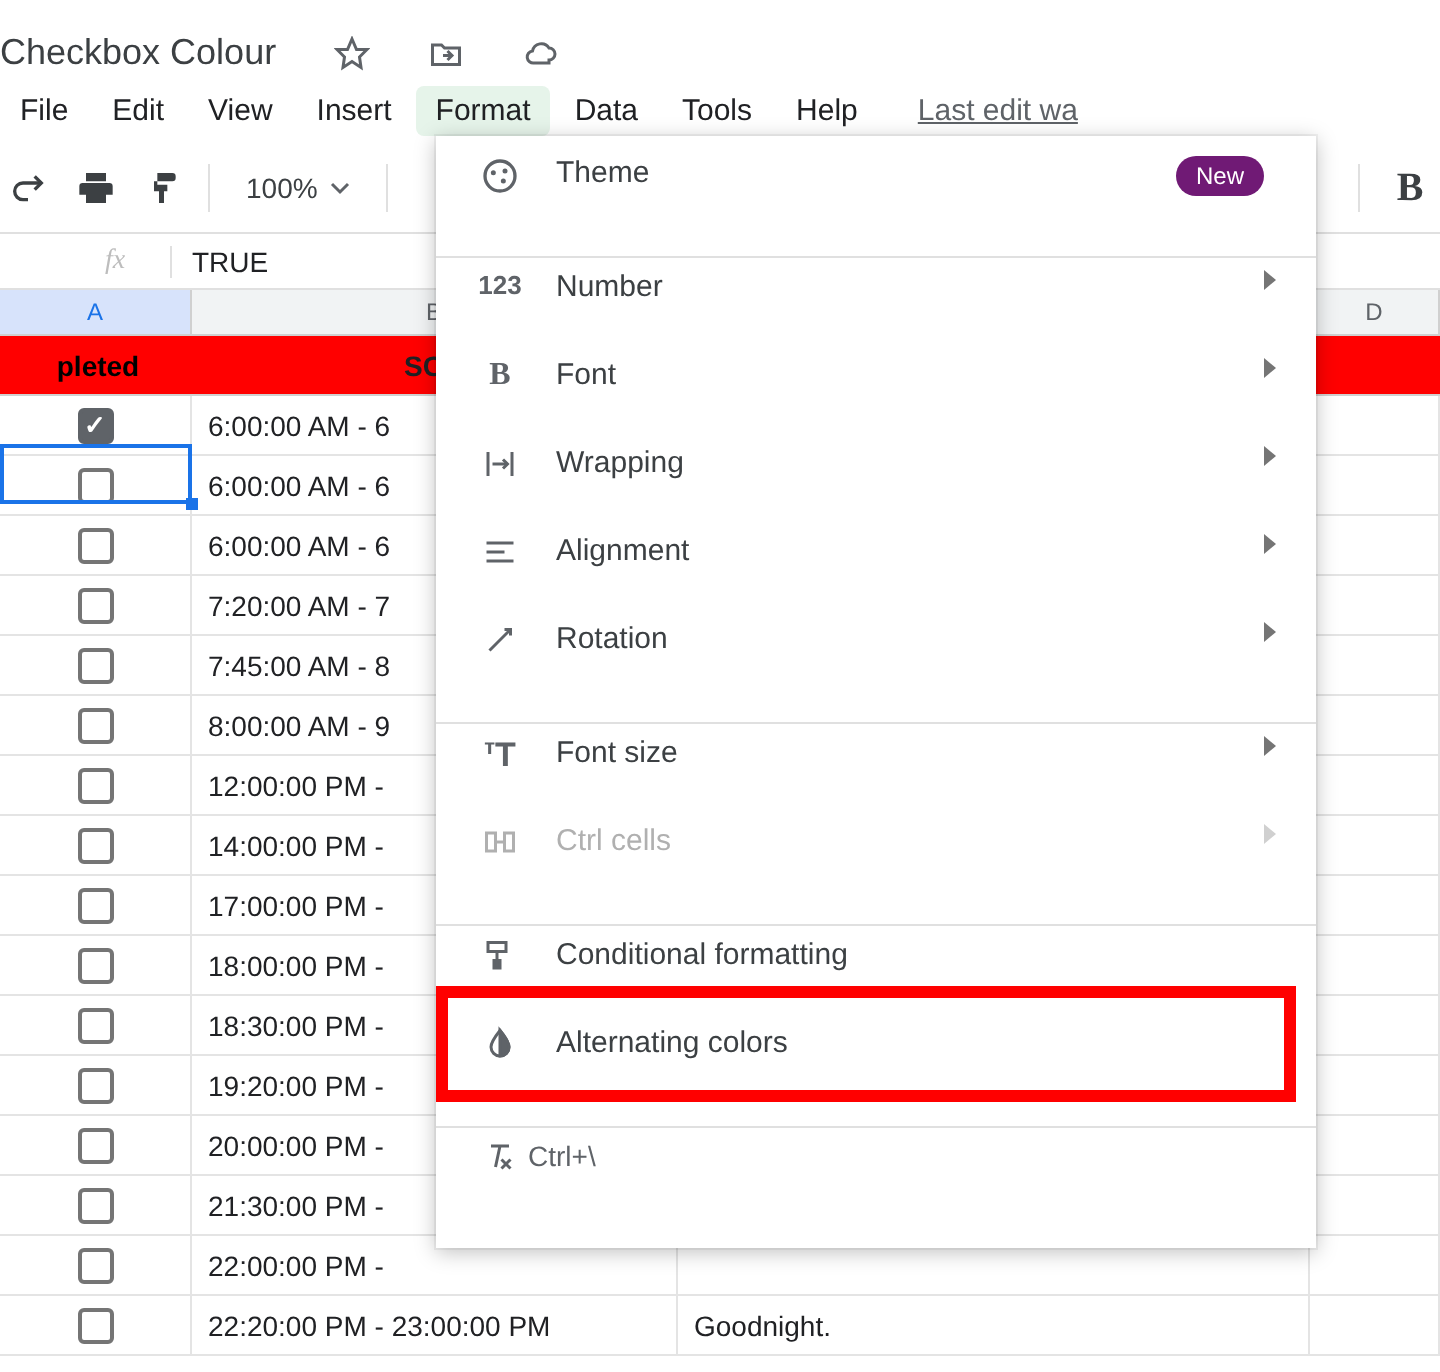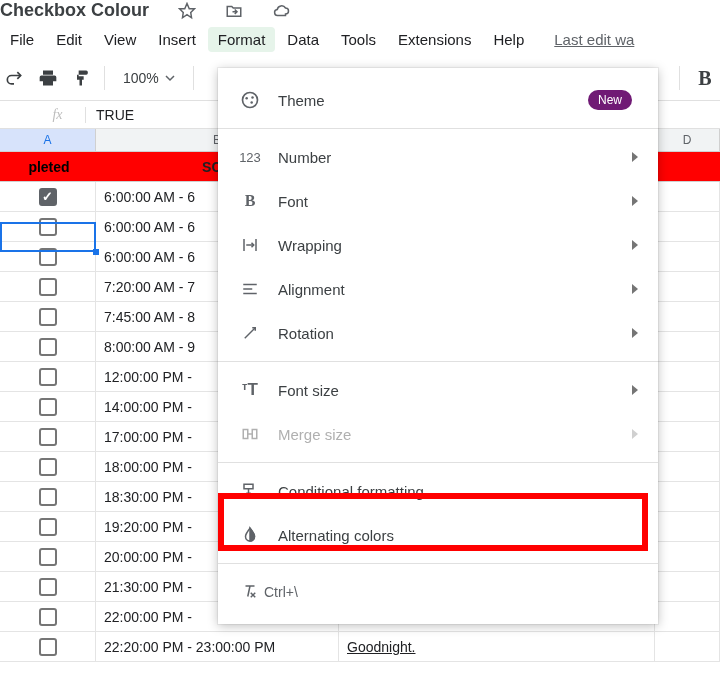--- a/index.html
+++ b/index.html
@@ -1,55 +1,55 @@
 <!DOCTYPE html>
 <html><head>
 <meta charset="utf-8">
 <style>
   * { box-sizing: border-box; margin: 0; padding: 0; }
   body { font-family: Arial, "Helvetica Neue", sans-serif; font-size: 14px; color: #202124; background: #fff; width: 720px; height: 686px; overflow: hidden; position: relative; }
-  .titlebar { display: flex; align-items: center; padding: 0 0 6px 0; gap: 29px; font-weight: bold; }
+  .titlebar { display: flex; align-items: center; padding: 16px 0 6px 0; gap: 29px; }
   .doc-title { font-size: 18px; color: #3c4043; margin-left: 0; }
   .title-icon { width: 18px; height: 18px; color: #5f6368; display:flex; align-items:center; justify-content:center;}
   .menubar { display: flex; gap: 2px; padding: 0 0 8px 0; }
   .menu-item { padding: 4px 10px; color: #202124; font-size: 15px; border-radius: 4px; cursor: pointer; }
   .menu-item.active { background: #e6f4ea; }
   .last-edit { color: #5f6368; text-decoration: underline; margin-left: 8px; }
   .toolbar { display: flex; align-items: center; gap: 10px; padding: 6px 0 10px 2px; border-bottom: 1px solid #e0e0e0; }
   .tool-icon { width: 24px; height: 24px; color: #3c4043; display:flex; align-items:center; justify-content:center; cursor:pointer;}
   .tool-sep { width:1px; height:24px; background:#e0e0e0; }
   .zoom { display:flex; align-items:center; gap:6px; padding: 0 8px; font-size: 14px; color:#3c4043; cursor:pointer;}
   .chev { width:10px; height:10px; fill:#5f6368; }
   .bold-btn { font-family: "Times New Roman", serif; font-weight: bold; font-size: 20px; width:30px; text-align:center; }
   .fxrow { display:flex; align-items:center; border-bottom: 1px solid #e0e0e0; height: 28px; }
   .fxcell { width: 30px; text-align:center; color:#5f6368; border-right:1px solid #e0e0e0; font-size:13px; }
   .fxlab { width: 56px; text-align:center; color:#bdbdbd; font-style: italic; font-family: serif; border-right:1px solid #e0e0e0; }
   .fxval { padding-left: 10px; flex:1; font-size: 14px; color:#202124; }
   .colhdrs { display:flex; background:#f1f3f4; border-bottom:1px solid #d0d0d0;}
   .colhdr { text-align:center; font-size:12px; color:#5f6368; padding:4px 0; border-right:1px solid #d0d0d0;}
   .col-a { width: 96px; }
   .col-b { width: 243px; }
-  .col-c { width: 316px; text-decoration: underline; }
+  .col-c { width: 316px; }
   .col-d { flex:1; }
   .colhdr.sel { background:#d7e3fb; color:#1a73e8; }
   .gridbody { }
   .hdrrow { display:flex; background:#ff0000; height:30px; font-weight:bold; color:#000; border-bottom:1px solid #d0d0d0;}
   .hdrrow .cell { display:flex; align-items:center; padding-left:2px; }
   .datarow { display:flex; height:30px; border-bottom:1px solid #e4e4e4;}
   .datarow .cell { border-right:1px solid #e4e4e4; display:flex; align-items:center;}
   .cell.col-a { justify-content:center; }
   .cell.col-b, .cell.col-c { padding-left:8px; font-size:14px; color:#202124;}
   .chk { width:18px; height:18px; border:2px solid #757575; border-radius:3px; display:flex; align-items:center; justify-content:center;}
   .chk.checked { background:#5f6368; border-color:#5f6368; }
   .chk.checked::after { content:"✓"; color:#fff; font-size:13px; font-weight:bold; line-height:1;}
   .sel-outline { position:absolute; border:2px solid #1a73e8; pointer-events:none; }
   .sel-handle { position:absolute; width:6px; height:6px; background:#1a73e8; }
   
   .dropdown { position:absolute; top:68px; left:218px; width:440px; background:#fff; box-shadow: 0 2px 10px rgba(0,0,0,.25), 0 0 0 1px rgba(0,0,0,.05); z-index:50; padding: 10px 0;}
-  .dd-item { display:flex; align-items:center; height:44px; padding: 0 18px; cursor:pointer; position:relative;}
+  .dd-item { display:flex; align-items:flex-start; height:44px; padding: 0 18px; cursor:pointer; position:relative;}
   .dd-icon { width:28px; display:flex; justify-content:center; color:#5f6368;}
   .dd-label { margin-left: 14px; font-size:15px; color:#3c4043; flex:1;}
   .dd-item.disabled .dd-label, .dd-item.disabled .dd-icon { color:#b0b0b0; }
   .dd-sub { width:0; height:0; border-top:5px solid transparent; border-bottom:5px solid transparent; border-left:6px solid #757575; margin-right:2px;}
   .dd-sep { height:1px; background:#e0e0e0; margin: 6px 0;}
   .dd-badge { background:#701a75; color:#fff; font-size:12px; font-weight:500; padding:3px 10px; border-radius:12px; margin-right:8px;}
   .dd-shortcut { color:#5f6368; font-size:14px; margin-right:18px;}
   .highlight-box { position:absolute; border: 6px solid #ff0000; pointer-events:none; z-index:60;}
   svg { display:block; }
 </style>
@@ -77,21 +77,20 @@
 </div>
 
 <div class="menubar">
   <div class="menu-item">File</div>
   <div class="menu-item">Edit</div>
   <div class="menu-item">View</div>
   <div class="menu-item">Insert</div>
   <div class="menu-item active">Format</div>
   <div class="menu-item">Data</div>
   <div class="menu-item">Tools</div>
-  <div class="menu-item">Extensions</div>
   <div class="menu-item">Help</div>
   <div class="menu-item last-edit">Last edit wa</div>
 </div>
 
 <div class="toolbar">
   <div class="tool-icon">
     <svg width="20" height="20" viewBox="0 0 24 24" fill="none" stroke="#3c4043" stroke-width="2">
         <path d="M20 9H9a5 5 0 0 0 0 10h3"></path>
         <path d="M16 5l4 4-4 4"></path>
       </svg>
@@ -283,21 +282,21 @@
           <circle cx="15" cy="9" r="1.5" fill="#5f6368" stroke="none"></circle>
           <circle cx="14" cy="15" r="1.5" fill="#5f6368" stroke="none"></circle>
         </svg>
     </span>
     <span class="dd-label">Theme</span>
     <span class="dd-badge">New</span>
   </div>
   <div class="dd-sep"></div>
   <div class="dd-item">
     <span class="dd-icon">
-        <span style="font-weight:normal;color:#5f6368;font-size:13px;">123</span>
+        <span style="font-weight:bold;color:#5f6368;font-size:13px;">123</span>
       </span>
     <span class="dd-label">Number</span>
     <span class="dd-sub"></span>
   </div>
   <div class="dd-item">
     <span class="dd-icon">
         <span style="font-weight:bold;color:#5f6368;font-size:16px;font-family:serif;">B</span>
       </span>
     <span class="dd-label">Font</span>
     <span class="dd-sub"></span>
@@ -345,21 +344,21 @@
     <span class="dd-sub"></span>
   </div>
   <div class="dd-item disabled">
     <span class="dd-icon">
       <svg width="18" height="18" viewBox="0 0 24 24" stroke="#b0b0b0" stroke-width="2" fill="none">
           <rect x="3" y="6" width="6" height="12"></rect>
           <rect x="15" y="6" width="6" height="12"></rect>
           <path d="M9 12h6"></path>
         </svg>
     </span>
-    <span class="dd-label">Merge size</span>
+    <span class="dd-label">Ctrl cells</span>
     <span class="dd-sub" style="border-left-color:#d0d0d0"></span>
   </div>
   <div class="dd-sep"></div>
   <div class="dd-item">
     <span class="dd-icon">
       <svg width="18" height="18" viewBox="0 0 24 24" stroke="#5f6368" stroke-width="2" fill="none">
           <rect x="4" y="3" width="12" height="6"></rect>
           <path d="M10 9v6"></path>
           <path d="M8 15h4v5h-4z" fill="#5f6368"></path>
         </svg>

